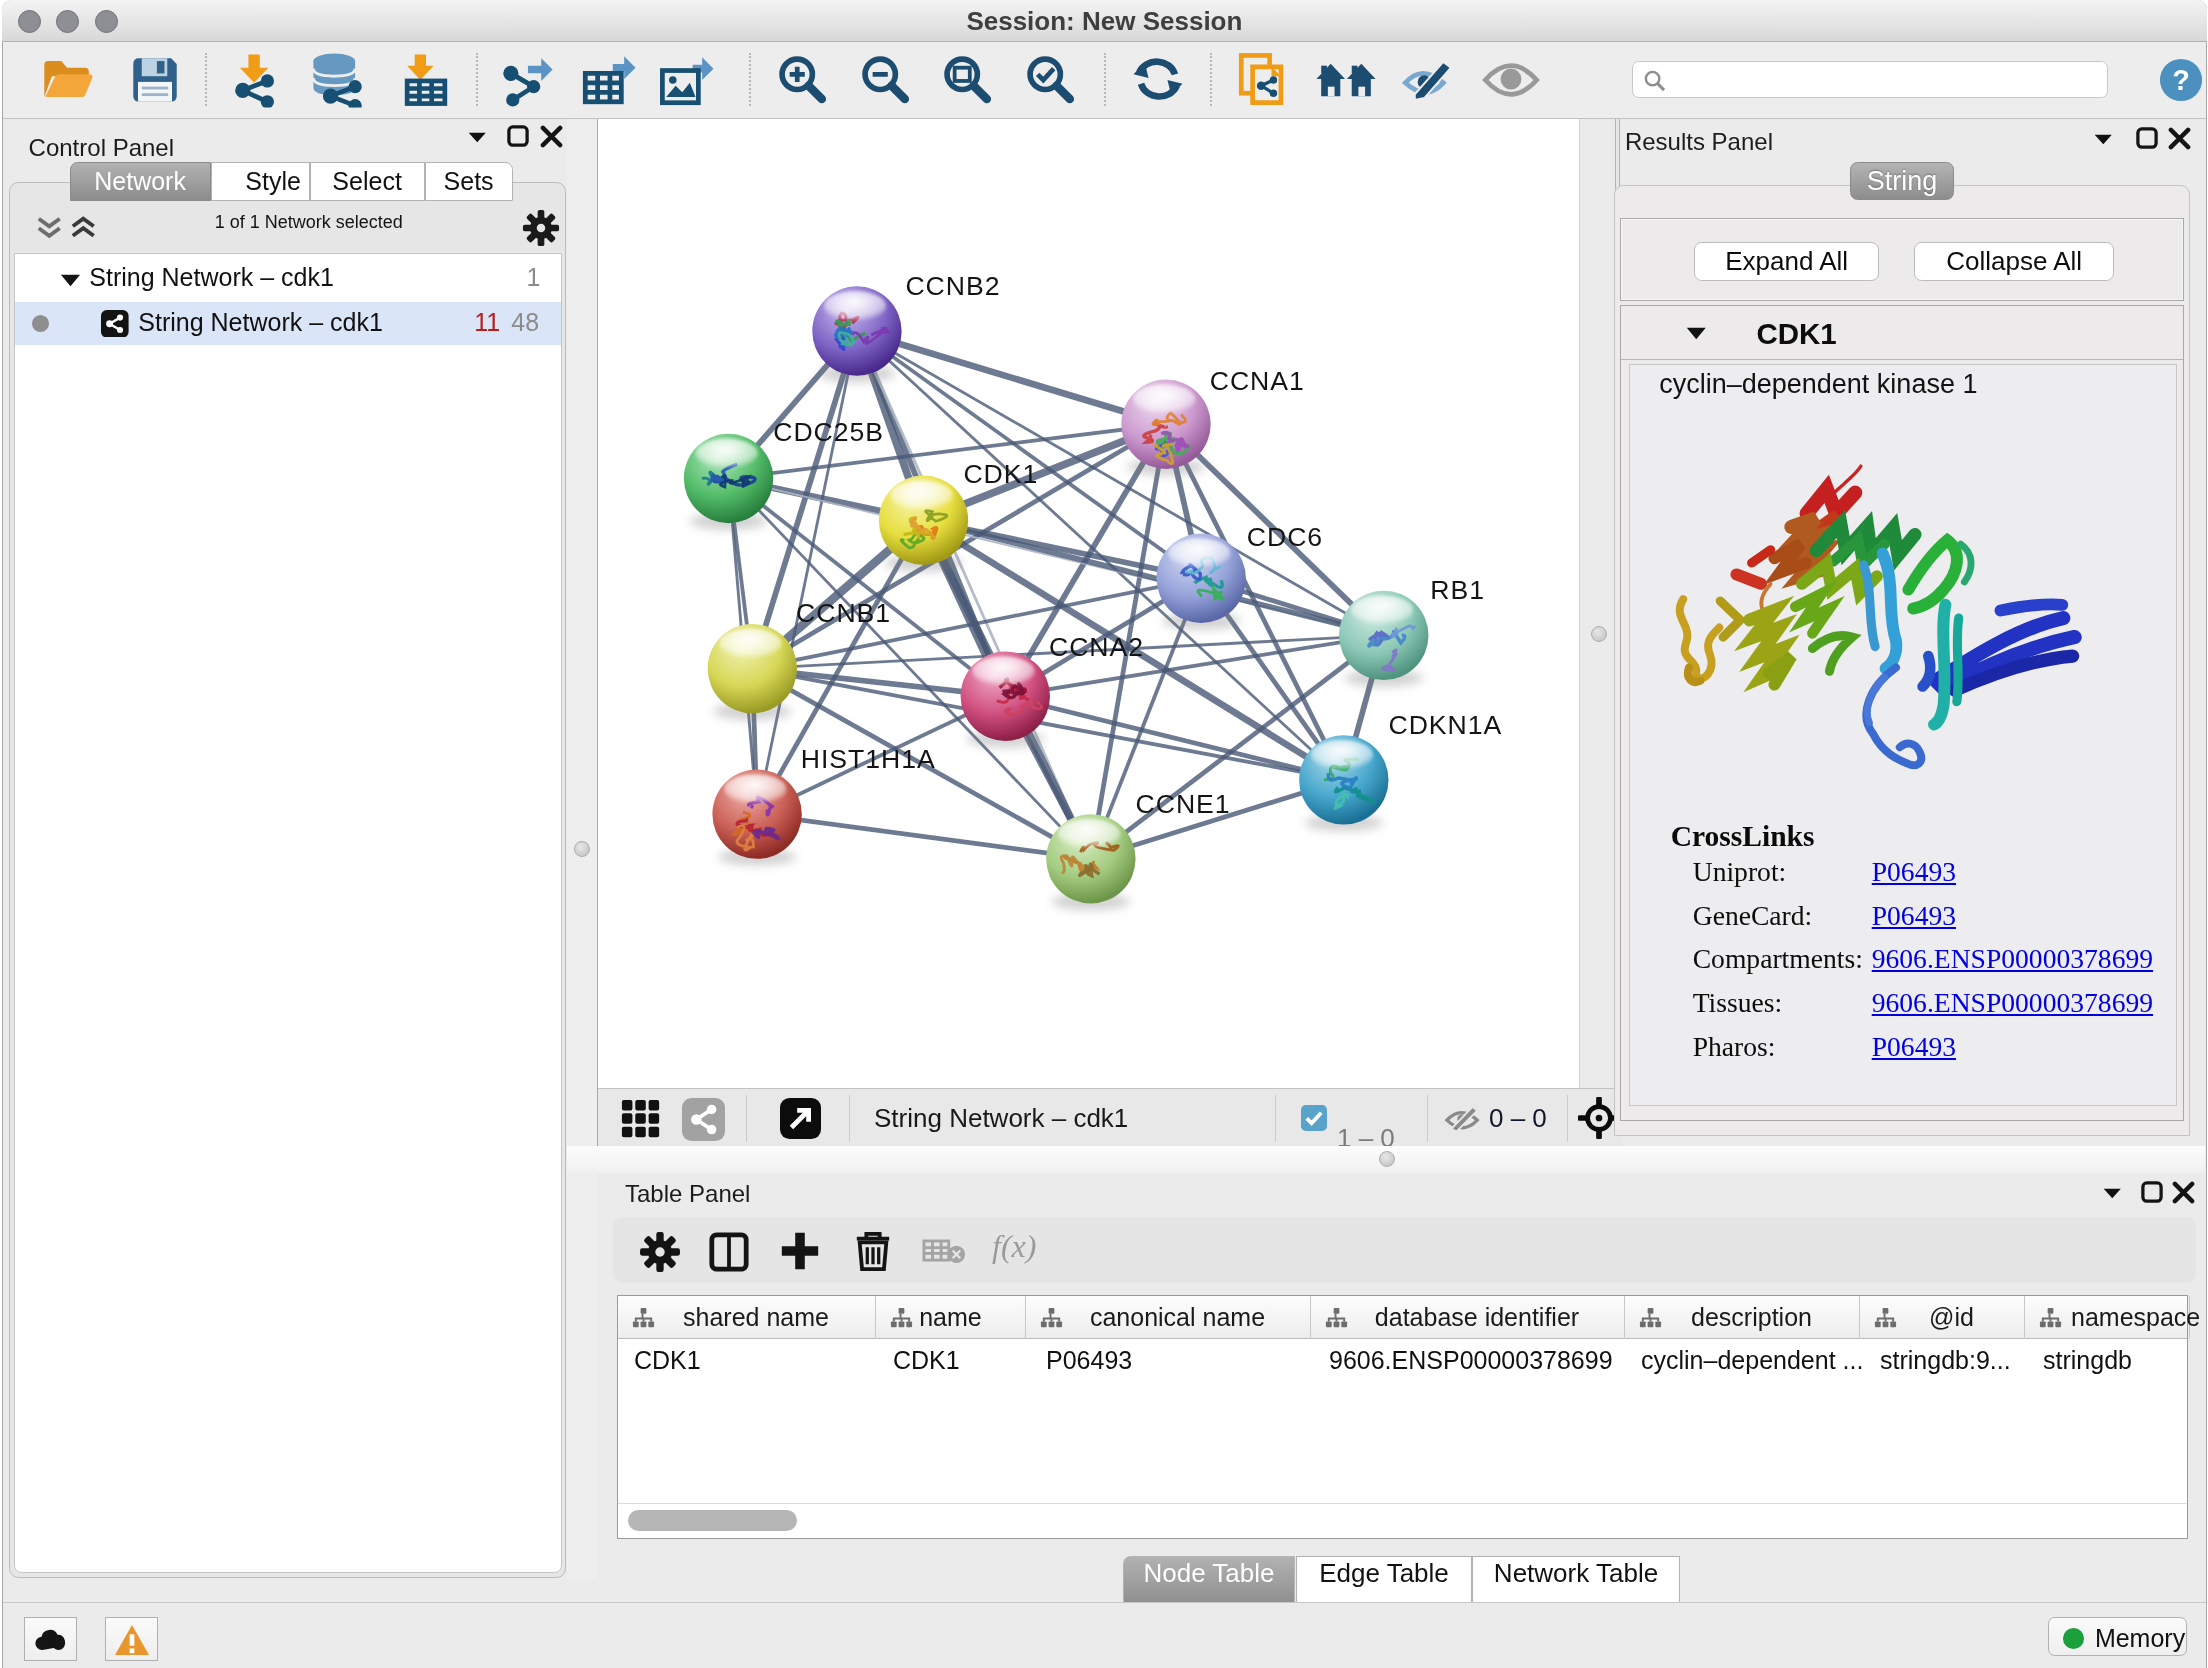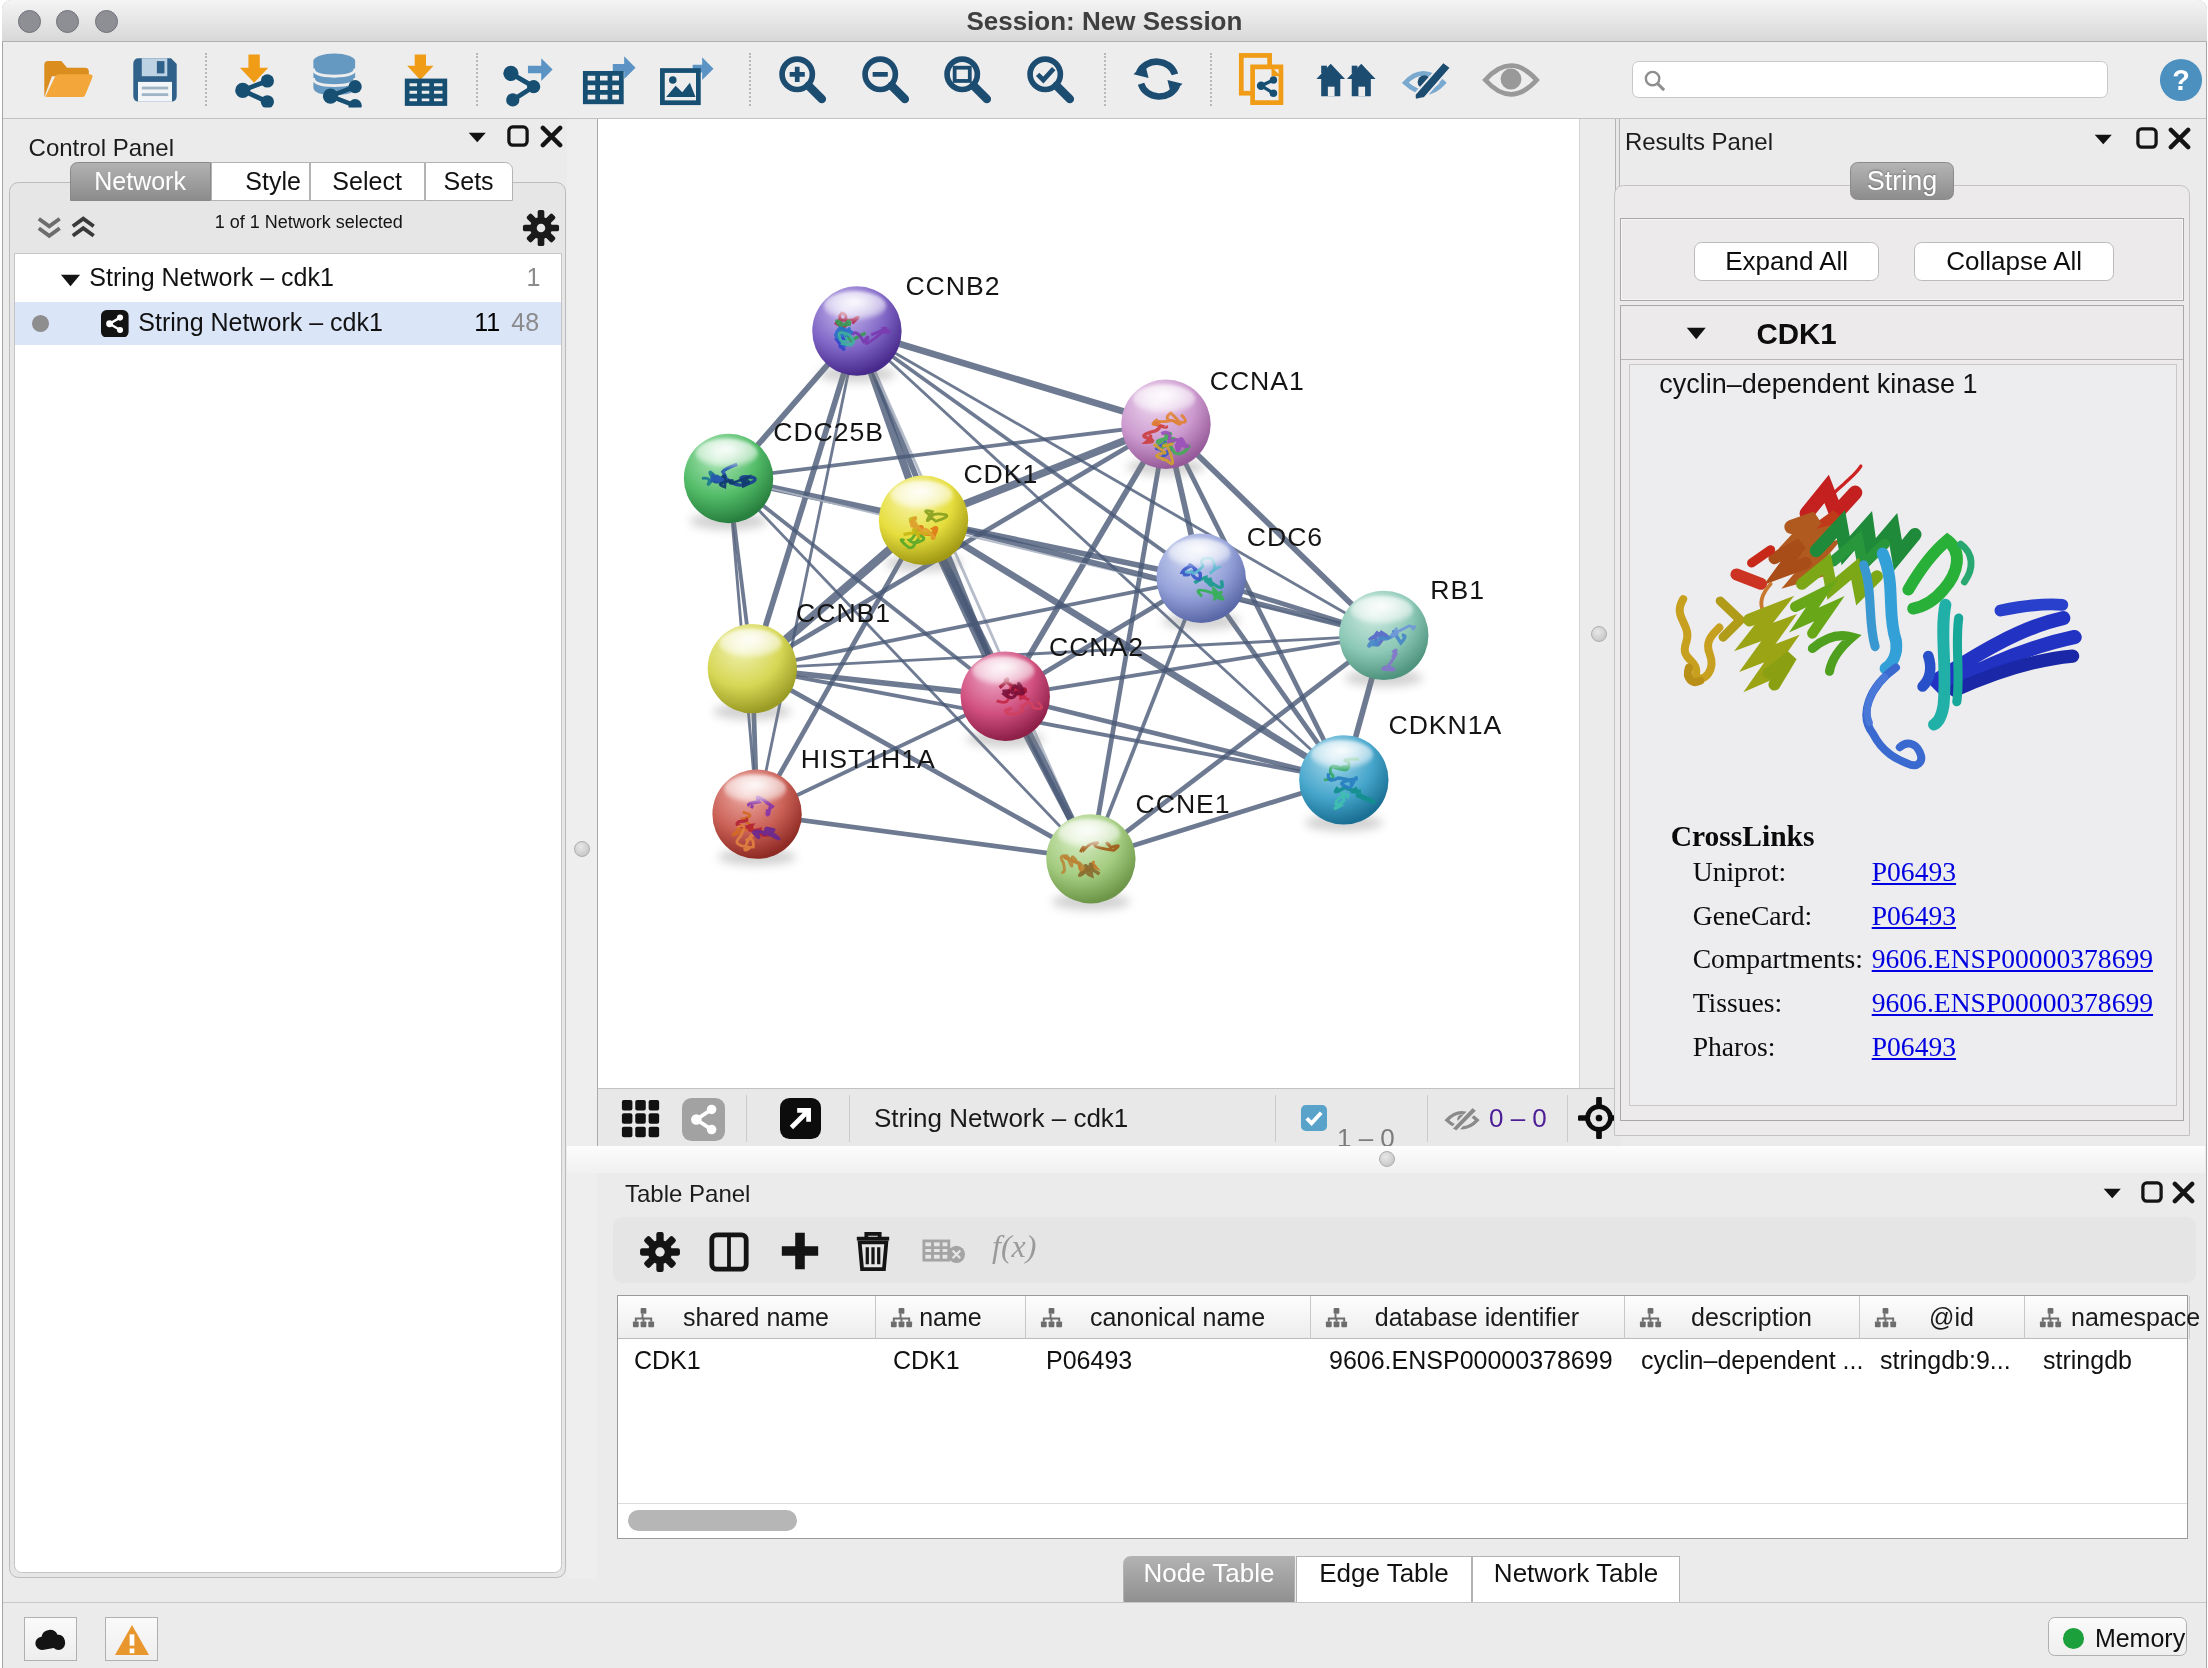--- a/index.html
+++ b/index.html
@@ -255,21 +255,21 @@
               <circle cx="10" cy="10" r="9" fill="#8f8e8f"></circle>
             </svg>
           <svg style="position:absolute;left:86px;top:7.6px;" width="27.6" height="27.6" viewBox="0 0 29 29">
             <rect x="0" y="0" width="29" height="29" rx="6" fill="#131313"></rect>
             <circle cx="9" cy="14.5" r="3.6" fill="#fff"></circle>
               <circle cx="20" cy="8" r="3.2" fill="#fff"></circle>
               <circle cx="20" cy="21" r="3.2" fill="#fff"></circle>
             <path d="M9 14.5 L20 8 M9 14.5 L20 21" stroke="#fff" stroke-width="2.6"></path>
           </svg>
           <span style="position:absolute;left:123px;top:5.7px;">String Network – cdk1</span>
-          <span style="position:absolute;left:459px;top:5.7px;color:#000000;">11</span>
+          <span style="position:absolute;left:459px;top:5.7px;color:#b91c1c;">11</span>
           <span style="position:absolute;left:496px;top:5.7px;color:#8c8b8c;">48</span>
         </div>
       </div>
     </div>
   </div>
   <div id="vdiv1">
       <div class="divdot" style="left:6.7px; top:722px;"></div>
     </div>
   <div id="canvas">
 <svg id="netsvg" width="981" height="969" viewBox="629 125 1031 1019" style="position:absolute;left:0;top:0;">
@@ -659,21 +659,21 @@
         <rect x="0" y="0" width="27" height="27" rx="5" fill="#59a3cb"></rect>
         <path d="M6 14 l5 5 10-11" stroke="#fff" stroke-width="4" fill="none"></path>
       </svg>
       <div style="position:absolute;left:739px;top:14.3px;font-size:26px;color:#7c7b7c;margin-top:20px;">1 – 0</div>
       <div class="nbdiv" style="left:829px;"></div>
       <svg style="position:absolute;left:846px;top:15px;" width="38" height="28.5" viewBox="0 0 40 30">
         <path d="M3 17 q15-16 32 0 q-15 16-32 0z" fill="none" stroke="#8b8a8b" stroke-width="3.5"></path>
         <circle cx="19" cy="16" r="5" fill="#8b8a8b"></circle>
         <path d="M8 26 L30 3 l5 4 -22 22z" fill="#8b8a8b" stroke="#e9e8e9" stroke-width="2"></path>
       </svg>
-      <div style="position:absolute;left:891px;top:14.3px;font-size:26px;color:#4c1d95;">0 – 0</div>
+      <div style="position:absolute;left:891px;top:14.3px;font-size:26px;color:#0f172a;">0 – 0</div>
       <div class="nbdiv" style="left:969px;"></div>
       <svg style="position:absolute;left:980px;top:7.6px;" width="42" height="42" viewBox="0 0 44 44">
         <circle cx="22" cy="22" r="12" fill="none" stroke="#0c0c0c" stroke-width="5"></circle>
         <circle cx="22" cy="22" r="3.5" fill="#0c0c0c"></circle>
         <g stroke="#0c0c0c" stroke-width="6" stroke-linecap="round">
             <path d="M22 2 v7 M22 35 v7 M2 22 h7 M35 22 h7"></path>
           </g>
       </svg>
     </div>
   </div>

